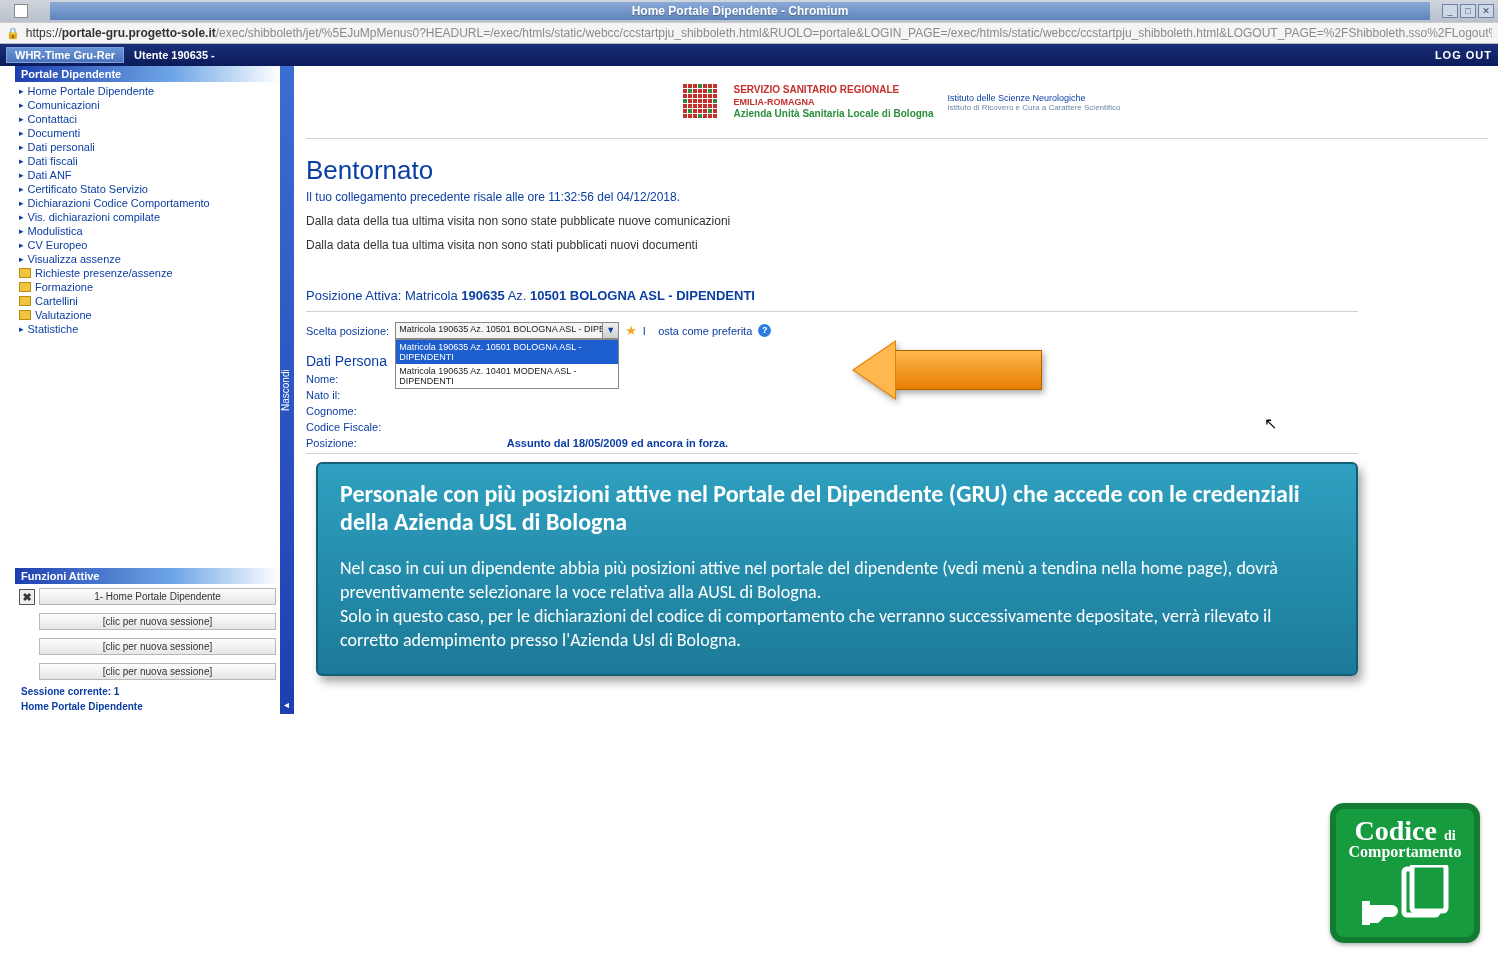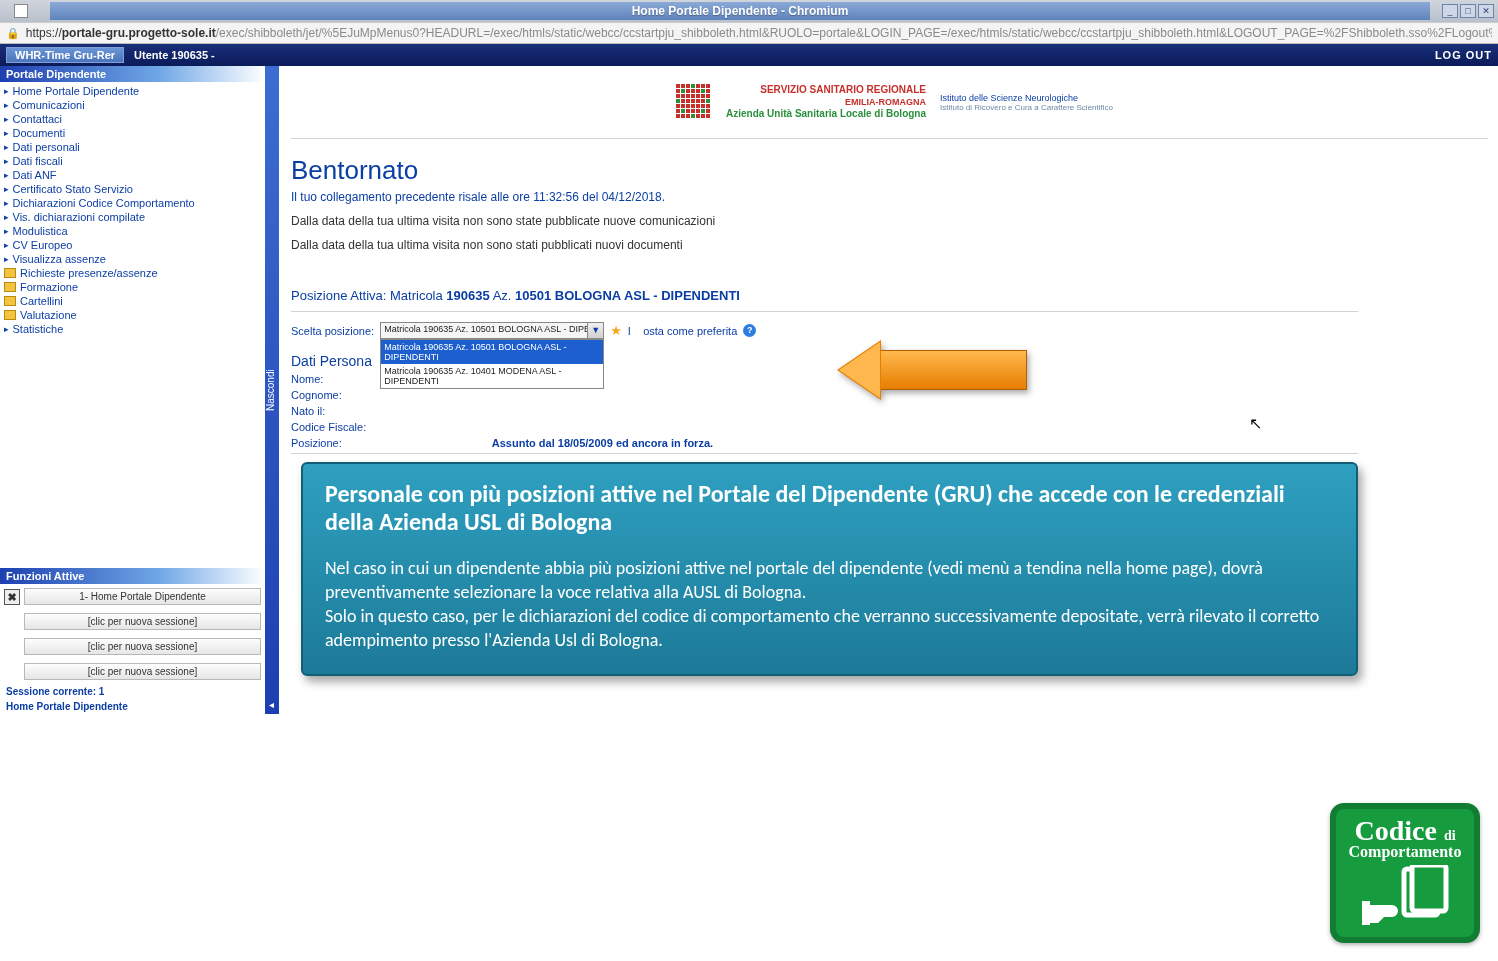--- a/index.html
+++ b/index.html
@@ -19,21 +19,21 @@
   .url-bar .dim { color:#8a8a8a; }
   
   
   .app-top { display:flex; align-items:center; justify-content:space-between; background:linear-gradient(#1a2f7a,#0b1b59); color:#fff; height:22px; padding:0 6px; }
   .app-top-left { display:flex; align-items:center; gap:10px; }
   .app-title-box { background:linear-gradient(#6a95d6,#4b74bc); padding:1px 8px; font-weight:bold; color:#fff; border:1px solid #7fa2d9; font-size:11px; }
   .app-user { font-size:11px; font-weight:bold; }
   .logout { font-weight:bold; font-size:11px; letter-spacing:1px; cursor:pointer; }
   
   
-  .layout { display:flex; }
+  .layout { display:flex;padding-left:15px; }
   .sidebar { width:265px; display:flex; flex-direction:column; }
   .panel-h { background:linear-gradient(90deg,#1d3fb0,#6fa7e6 60%,#fff); color:#fff; font-weight:bold; padding:2px 6px; font-size:11px; }
   .menu { padding:2px 0; flex:0 0 auto; }
   .menu-item { display:flex; align-items:center; gap:4px; padding:1px 4px; color:#0b3ea4; font-size:11px; cursor:pointer; }
   .menu-item .tri { color:#0b3ea4; font-size:9px; }
   .menu-item .folder { width:12px; height:10px; background:#f3c43e; border:1px solid #b88c12; }
   .fa-panel { margin-top:230px; }
   .session-row { display:flex; align-items:center; gap:4px; padding:4px; }
   .close-x { width:16px; height:16px; border:1px solid #555; background:#eee; text-align:center; line-height:14px; font-weight:bold; font-size:11px; cursor:pointer; }
   .sess-btn { flex:1; background:linear-gradient(#fdfdfd,#e6e6e6); border:1px solid #b8b8b8; text-align:center; padding:2px 4px; font-size:10px; color:#333; cursor:pointer; }
@@ -42,21 +42,21 @@
   
   .nascondi { width:14px; background:linear-gradient(#1d3fb0,#3c6dd3); color:#fff; writing-mode:vertical-rl; transform:rotate(180deg); text-align:center; font-size:10px; padding:6px 0; cursor:pointer; position:relative; }
   .nascondi::after { content:"◂"; position:absolute; top:4px; left:2px; transform:rotate(180deg); }
   
   
   .main { flex:1; padding:10px 0 0 12px; position:relative; }
   .logo-row { display:flex; align-items:center; gap:14px; justify-content:center; padding:8px 0 18px; border-bottom:0; }
   .logo-sq { width:36px; height:36px; display:grid; grid-template-columns:repeat(7,4px); grid-auto-rows:4px; gap:1px; }
   .logo-sq span { background:#c6302b; }
   .logo-sq span.g { background:#2a8f3c; }
-  .logo-txt { font-size:10px; line-height:12px;text-align:right; }
+  .logo-txt { font-size:10px; line-height:12px; }
   .logo-txt .l1 { color:#c6302b; font-weight:bold; }
   .logo-txt .l2 { color:#c6302b; font-size:9px; font-weight:bold; }
   .logo-txt .l3 { color:#2a8f3c; font-weight:bold; font-size:10px; }
   .logo-ist { color:#0b3ea4; font-size:9px; }
   .logo-ist .sub { color:#6c88a6; font-size:8px; }
   .hr { border-top:1px solid #d3d3d3; margin:0 10px 0 0; }
   
   .welcome { padding:16px 10px 6px 0; }
   .welcome h1 { color:#0b3ea4; font-size:26px; font-family:Arial, sans-serif; font-weight:normal; margin-bottom:4px; }
   .welcome p { color:#0b3ea4; font-size:12px; margin-bottom:2px; }
@@ -327,22 +327,22 @@
       <span class="qmark">?</span>
     </div>
 
     <div class="arrow-wrap">
       <div class="arrow-head"></div>
       <div class="arrow-body"></div>
     </div>
 
     <div class="dp-head">Dati Persona</div>
     <div class="dp-row">Nome:</div>
+    <div class="dp-row">Nato il:</div>
     <div class="dp-row">Cognome:</div>
-    <div class="dp-row">Nato il:</div>
     <div class="dp-row">Codice Fiscale:</div>
     <div class="dp-row pos">
       <span>Posizione:</span>
       <span class="val">Assunto dal 18/05/2009 ed ancora in forza.</span>
     </div>
     <div class="hr3"></div>
 
     <div class="callout">
       <h2>Personale con più posizioni attive nel Portale del Dipendente (GRU) che accede con le credenziali della Azienda USL di Bologna</h2>
       <p>Nel caso in cui un  dipendente abbia più posizioni attive nel portale del dipendente (vedi menù a tendina nella home page), dovrà preventivamente selezionare la voce relativa alla AUSL di Bologna.</p>

